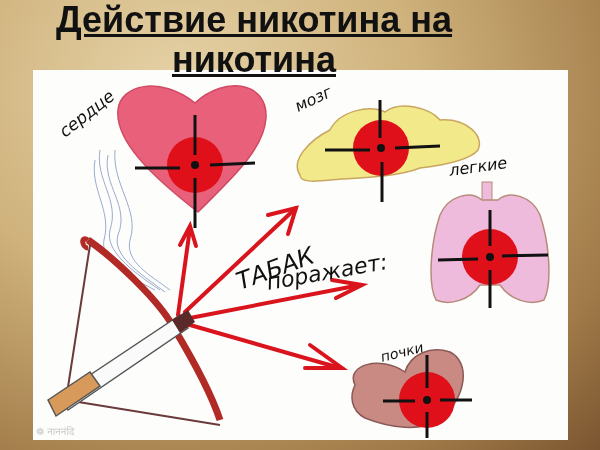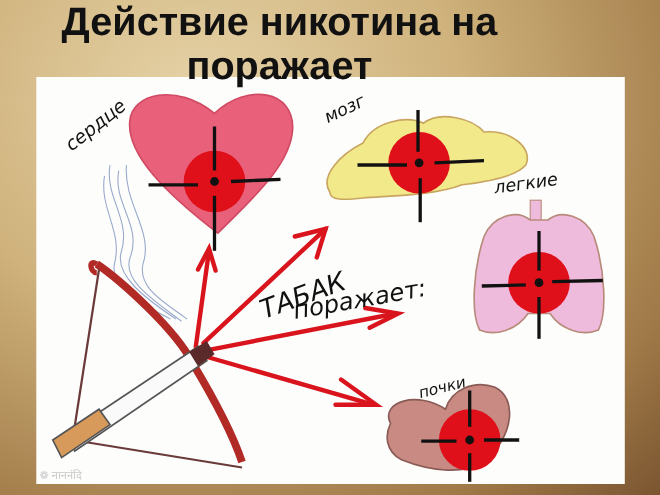--- a/index.html
+++ b/index.html
@@ -1,32 +1,32 @@
 <!DOCTYPE html>
 <html><head>
 <meta charset="utf-8">
 <style>
   html,body{margin:0;padding:0;}
   body{width:600px;height:450px;overflow:hidden;position:relative;
     background:radial-gradient(ellipse at 30% 20%,#e6d3a8 0%,#cfb27c 40%,#a07a48 80%,#7a5530 100%);
     font-family:"Liberation Sans",sans-serif;}
   .title{position:absolute;left:0;width:508px;text-align:center;font-weight:bold;font-size:36px;
-    color:#111;text-decoration-thickness:3px;line-height:40px;}
+    color:#111;text-decoration:underline;text-decoration-thickness:3px;line-height:40px;}
   .t1{top:0px;}
   .t2{top:40px;z-index:3;}
   .panel{position:absolute;left:33px;top:70px;width:535px;height:370px;background:#fdfdfc;z-index:1;}
   svg{position:absolute;left:0;top:0;z-index:2;}
   .lbl{font-family:"DejaVu Sans",sans-serif;font-style:italic;fill:#111;}
   .wm{position:absolute;left:36px;top:424px;font-size:10px;color:#c9c9c9;z-index:3;}
 </style>
 </head>
 <body>
 
 <div class="title t1">Действие никотина на</div>
-<div class="title t2">поражает</div>
+<div class="title t2">никотина</div>
 <div class="panel"></div>
 
 <svg width="600" height="450">
 
   <g>
     <path d="M198,212 C150,175 115,140 118,110 C120,85 160,75 195,103 C225,75 268,82 266,118 C264,150 230,180 198,212Z" fill="#e8607a" stroke="#d04a63" stroke-width="1.5"></path>
   </g>
 
   <g stroke="#9aaacd" fill="none" stroke-width="1">
     <path d="M100,150 C95,180 120,200 110,230 C105,250 130,270 160,290"></path>

